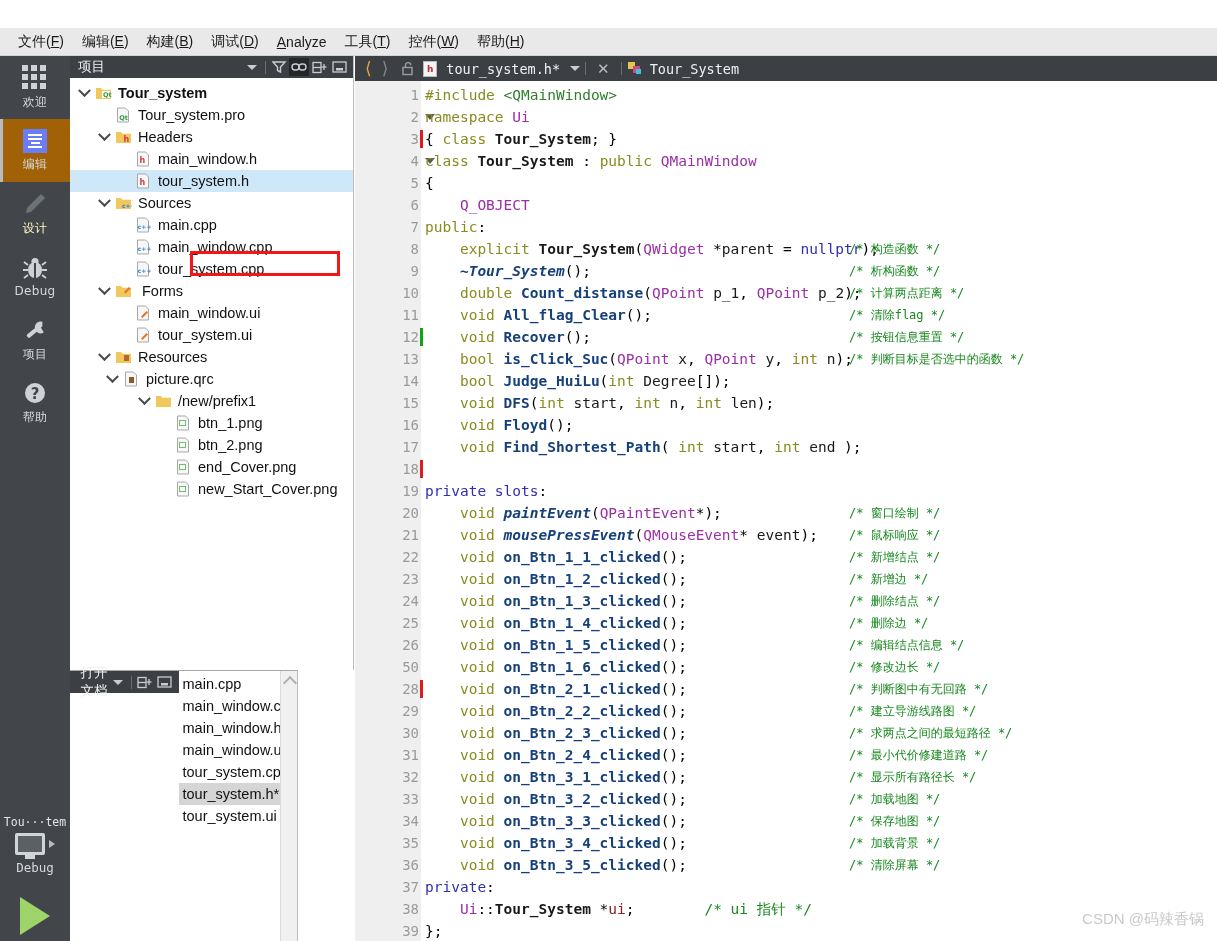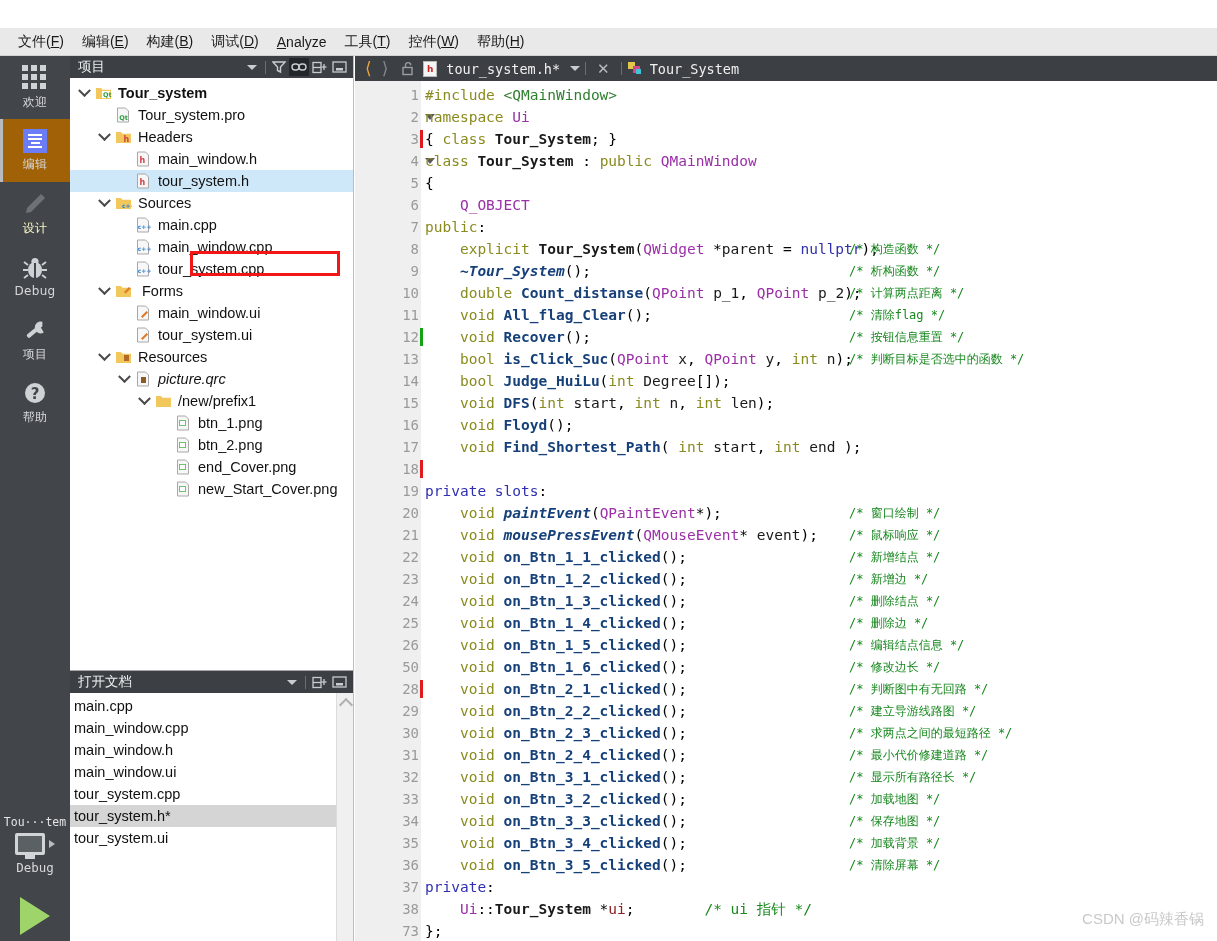--- a/index.html
+++ b/index.html
@@ -140,23 +140,23 @@
     width: 9px; height: 9px; border-right: 2px solid #4a4a4a;
     border-bottom: 2px solid #4a4a4a; transform: rotate(45deg) translate(-2px,-2px);
   }
   .ico-slot { width: 22px; display: flex; justify-content: center; align-items: center; }
   .red-box {
     position: absolute; left: 120px; top: 173px; width: 150px; height: 25px;
     border: 3px solid #f21616; pointer-events: none; z-index: 5;
   }
 
   #open-docs {
-    position: absolute; left: 70px; top: 670px; width: 284px; height: 271px;
+    position: absolute; left: 70px; top: 670px; width: 228px; height: 271px;
     background: #ffffff; border-right: 1px solid #bdbdbd;
-    display: flex; flex-direction: column; border-top: 1px solid #a8a8a8;
+    display: flex; flex-direction: row; border-top: 1px solid #a8a8a8; text-align: right;
   }
   .doclist { flex: 1; position: relative; padding-top: 2px; }
   .doc-row {
     height: 22px; display: flex; align-items: center; padding-left: 4px;
     font-size: 14.5px; color: #101010; white-space: nowrap;
     font-family: "Liberation Sans", sans-serif;
   }
   .doc-row.active { background: #d5d5d5; }
   .doc-scroll {
     position: absolute; right: 0; top: 0; width: 17px; height: 100%;
@@ -513,21 +513,21 @@
             <span class="cv-tree"></span>
           </span>
           <span class="ico-slot">
             <svg width="17" height="16" viewBox="0 0 17 16">
               <path d="M1 3 h5 l1.4 1.8 H16 V14 H1 Z" fill="#f2c75c"></path>
               <rect x="9" y="6" width="5" height="6" fill="#b06a2a"></rect>
             </svg>
           </span>
           <span style="margin-left: 4px;">Resources</span>
         </div>
-        <div class="tree-row" style="padding-left: 46px; font-style: italic;">
+        <div class="tree-row" style="padding-left: 34px;">
           <span class="arrow-slot">
             <span class="cv-tree"></span>
           </span>
           <span class="ico-slot">
             <svg width="17" height="16" viewBox="0 0 17 16">
               <path d="M2.5 1 h8 l3 3 V15 H2.5 Z" fill="#f7f7f7" stroke="#a8a8a8" stroke-width="1"></path>
               <rect x="6" y="6" width="5" height="6" fill="#8a5a28"></rect>
             </svg>
           </span>
           <span style="margin-left: 4px;">picture.qrc</span>
@@ -778,21 +778,21 @@
           <div class="gline">
             <span>36</span>
           </div>
           <div class="gline">
             <span>37</span>
           </div>
           <div class="gline">
             <span>38</span>
           </div>
           <div class="gline">
-            <span>73</span>
+            <span>39</span>
           </div>
         </div>
       <div class="code-text" id="code-body"><div class="cline"><span class="pp">#include</span> <span class="inc">&lt;QMainWindow&gt;</span></div><div class="cline"><span class="kw">namespace</span>&nbsp;<span class="qtype">Ui</span></div><div class="cline">{&nbsp;<span class="kw">class</span>&nbsp;<span class="type">Tour_System</span>;&nbsp;}</div><div class="cline"><span class="kw">class</span>&nbsp;<span class="type">Tour_System</span>&nbsp;:&nbsp;<span class="kw">public</span>&nbsp;<span class="qtype">QMainWindow</span></div><div class="cline">{</div><div class="cline">&nbsp;&nbsp;&nbsp;&nbsp;<span class="qtype">Q_OBJECT</span></div><div class="cline"><span class="kw">public</span>:</div><div class="cline">&nbsp;&nbsp;&nbsp;&nbsp;<span class="kw">explicit</span>&nbsp;<span class="type">Tour_System</span>(<span class="qtype">QWidget</span>&nbsp;*<span class="pl">parent</span>&nbsp;=&nbsp;<span class="kw2">nullptr</span>);</div><div class="cline">&nbsp;&nbsp;&nbsp;&nbsp;<span class="fni">~Tour_System</span>();</div><div class="cline">&nbsp;&nbsp;&nbsp;&nbsp;<span class="kw">double</span>&nbsp;<span class="fn">Count_distanse</span>(<span class="qtype">QPoint</span>&nbsp;<span class="pl">p_1</span>,&nbsp;<span class="qtype">QPoint</span>&nbsp;<span class="pl">p_2</span>);</div><div class="cline">&nbsp;&nbsp;&nbsp;&nbsp;<span class="kw">void</span>&nbsp;<span class="fn">All_flag_Clear</span>();</div><div class="cline">&nbsp;&nbsp;&nbsp;&nbsp;<span class="kw">void</span>&nbsp;<span class="fn">Recover</span>();</div><div class="cline">&nbsp;&nbsp;&nbsp;&nbsp;<span class="kw">bool</span>&nbsp;<span class="fn">is_Click_Suc</span>(<span class="qtype">QPoint</span>&nbsp;<span class="pl">x</span>,&nbsp;<span class="qtype">QPoint</span>&nbsp;<span class="pl">y</span>,&nbsp;<span class="kw">int</span>&nbsp;<span class="pl">n</span>);</div><div class="cline">&nbsp;&nbsp;&nbsp;&nbsp;<span class="kw">bool</span>&nbsp;<span class="fn">Judge_HuiLu</span>(<span class="kw">int</span>&nbsp;<span class="pl">Degree</span>[]);</div><div class="cline">&nbsp;&nbsp;&nbsp;&nbsp;<span class="kw">void</span>&nbsp;<span class="fn">DFS</span>(<span class="kw">int</span>&nbsp;<span class="pl">start</span>,&nbsp;<span class="kw">int</span>&nbsp;<span class="pl">n</span>,&nbsp;<span class="kw">int</span>&nbsp;<span class="pl">len</span>);</div><div class="cline">&nbsp;&nbsp;&nbsp;&nbsp;<span class="kw">void</span>&nbsp;<span class="fn">Floyd</span>();</div><div class="cline">&nbsp;&nbsp;&nbsp;&nbsp;<span class="kw">void</span>&nbsp;<span class="fn">Find_Shortest_Path</span>(&nbsp;<span class="kw">int</span>&nbsp;<span class="pl">start</span>,&nbsp;<span class="kw">int</span>&nbsp;<span class="pl">end</span>&nbsp;);</div><div class="cline">&nbsp;</div><div class="cline"><span class="kw2">private</span>&nbsp;<span class="kw2">slots</span>:</div><div class="cline">&nbsp;&nbsp;&nbsp;&nbsp;<span class="kw">void</span>&nbsp;<span class="fni">paintEvent</span>(<span class="qtype">QPaintEvent</span>*);</div><div class="cline">&nbsp;&nbsp;&nbsp;&nbsp;<span class="kw">void</span>&nbsp;<span class="fni">mousePressEvent</span>(<span class="qtype">QMouseEvent</span>*&nbsp;<span class="pl">event</span>);</div><div class="cline">&nbsp;&nbsp;&nbsp;&nbsp;<span class="kw">void</span>&nbsp;<span class="fn">on_Btn_1_1_clicked</span>();</div><div class="cline">&nbsp;&nbsp;&nbsp;&nbsp;<span class="kw">void</span>&nbsp;<span class="fn">on_Btn_1_2_clicked</span>();</div><div class="cline">&nbsp;&nbsp;&nbsp;&nbsp;<span class="kw">void</span>&nbsp;<span class="fn">on_Btn_1_3_clicked</span>();</div><div class="cline">&nbsp;&nbsp;&nbsp;&nbsp;<span class="kw">void</span>&nbsp;<span class="fn">on_Btn_1_4_clicked</span>();</div><div class="cline">&nbsp;&nbsp;&nbsp;&nbsp;<span class="kw">void</span>&nbsp;<span class="fn">on_Btn_1_5_clicked</span>();</div><div class="cline">&nbsp;&nbsp;&nbsp;&nbsp;<span class="kw">void</span>&nbsp;<span class="fn">on_Btn_1_6_clicked</span>();</div><div class="cline">&nbsp;&nbsp;&nbsp;&nbsp;<span class="kw">void</span>&nbsp;<span class="fn">on_Btn_2_1_clicked</span>();</div><div class="cline">&nbsp;&nbsp;&nbsp;&nbsp;<span class="kw">void</span>&nbsp;<span class="fn">on_Btn_2_2_clicked</span>();</div><div class="cline">&nbsp;&nbsp;&nbsp;&nbsp;<span class="kw">void</span>&nbsp;<span class="fn">on_Btn_2_3_clicked</span>();</div><div class="cline">&nbsp;&nbsp;&nbsp;&nbsp;<span class="kw">void</span>&nbsp;<span class="fn">on_Btn_2_4_clicked</span>();</div><div class="cline">&nbsp;&nbsp;&nbsp;&nbsp;<span class="kw">void</span>&nbsp;<span class="fn">on_Btn_3_1_clicked</span>();</div><div class="cline">&nbsp;&nbsp;&nbsp;&nbsp;<span class="kw">void</span>&nbsp;<span class="fn">on_Btn_3_2_clicked</span>();</div><div class="cline">&nbsp;&nbsp;&nbsp;&nbsp;<span class="kw">void</span>&nbsp;<span class="fn">on_Btn_3_3_clicked</span>();</div><div class="cline">&nbsp;&nbsp;&nbsp;&nbsp;<span class="kw">void</span>&nbsp;<span class="fn">on_Btn_3_4_clicked</span>();</div><div class="cline">&nbsp;&nbsp;&nbsp;&nbsp;<span class="kw">void</span>&nbsp;<span class="fn">on_Btn_3_5_clicked</span>();</div><div class="cline"><span class="kw2">private</span>:</div><div class="cline">&nbsp;&nbsp;&nbsp;&nbsp;<span class="qtype">Ui</span>::<span class="type">Tour_System</span>&nbsp;*<span class="var">ui</span>;<span class="inline-cmt">&nbsp;&nbsp;&nbsp;&nbsp;&nbsp;&nbsp;&nbsp;&nbsp;/* ui 指针 */</span></div><div class="cline">};</div></div>
       <div class="comment-col" id="comment-body"><div class="cline">&nbsp;</div><div class="cline">&nbsp;</div><div class="cline">&nbsp;</div><div class="cline">&nbsp;</div><div class="cline">&nbsp;</div><div class="cline">&nbsp;</div><div class="cline">&nbsp;</div><div class="cline">/* 构造函数 */</div><div class="cline">/* 析构函数 */</div><div class="cline">/* 计算两点距离 */</div><div class="cline">/* 清除flag */</div><div class="cline">/* 按钮信息重置 */</div><div class="cline">/* 判断目标是否选中的函数 */</div><div class="cline">&nbsp;</div><div class="cline">&nbsp;</div><div class="cline">&nbsp;</div><div class="cline">&nbsp;</div><div class="cline">&nbsp;</div><div class="cline">&nbsp;</div><div class="cline">/* 窗口绘制 */</div><div class="cline">/* 鼠标响应 */</div><div class="cline">/* 新增结点 */</div><div class="cline">/* 新增边 */</div><div class="cline">/* 删除结点 */</div><div class="cline">/* 删除边 */</div><div class="cline">/* 编辑结点信息 */</div><div class="cline">/* 修改边长 */</div><div class="cline">/* 判断图中有无回路 */</div><div class="cline">/* 建立导游线路图 */</div><div class="cline">/* 求两点之间的最短路径 */</div><div class="cline">/* 最小代价修建道路 */</div><div class="cline">/* 显示所有路径长 */</div><div class="cline">/* 加载地图 */</div><div class="cline">/* 保存地图 */</div><div class="cline">/* 加载背景 */</div><div class="cline">/* 清除屏幕 */</div><div class="cline">&nbsp;</div><div class="cline">&nbsp;</div><div class="cline">&nbsp;</div></div>
     </div>
     <div class="watermark">CSDN @码辣香锅</div>
   </div>
 
 </div>
 

